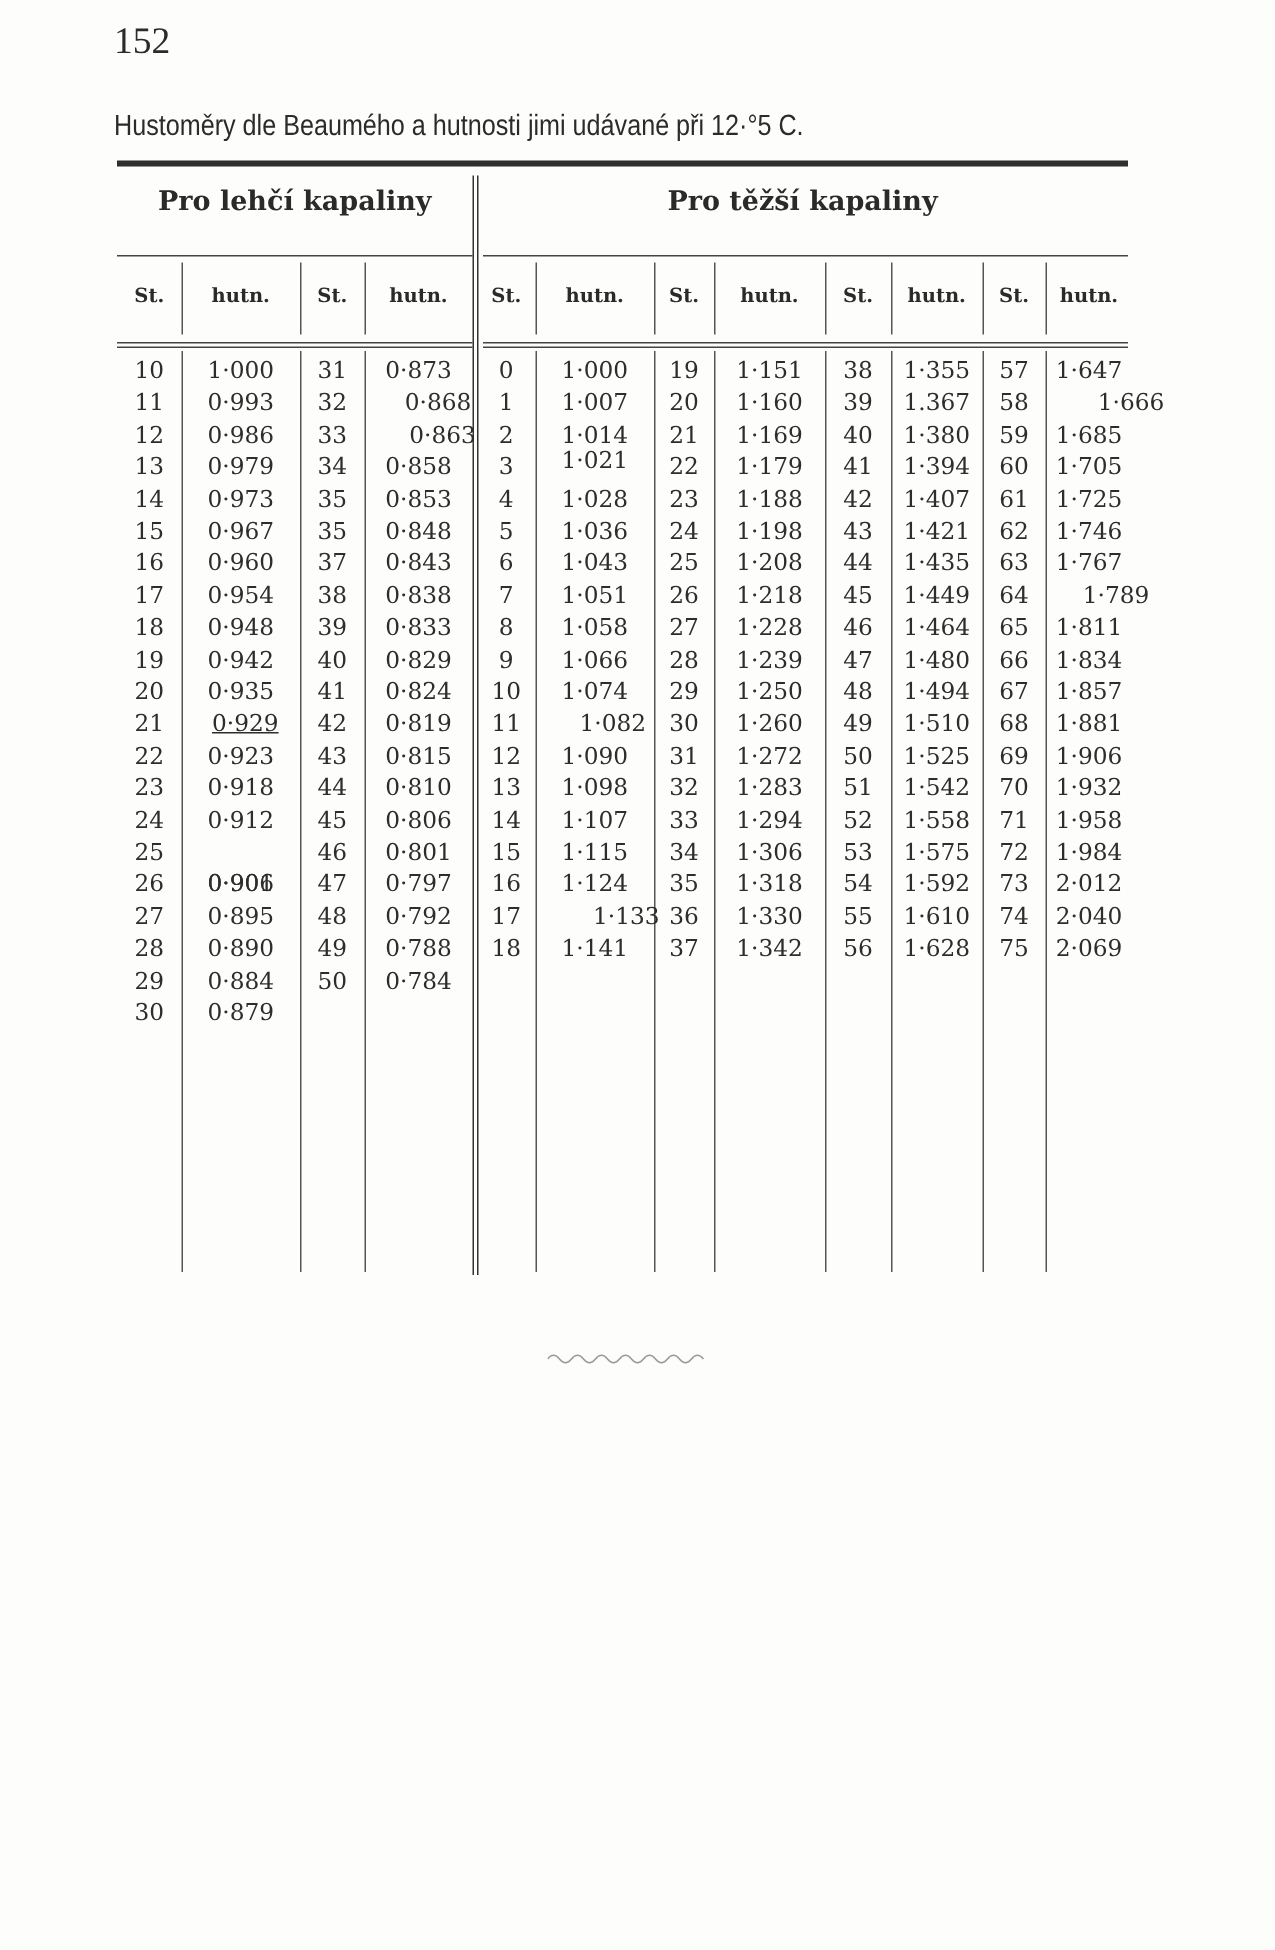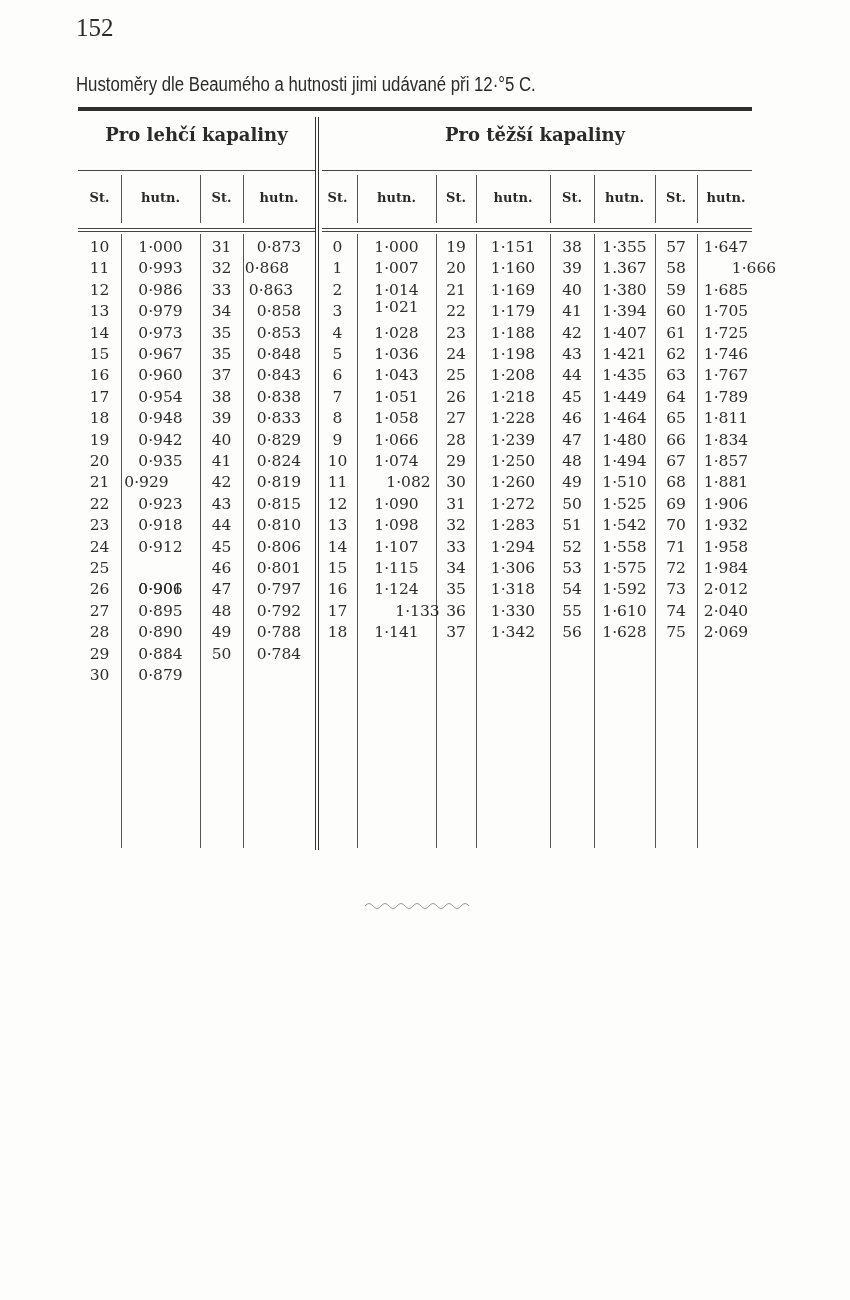--- a/index.html
+++ b/index.html
@@ -123,21 +123,21 @@
     <div class="cell" style="left: 121px; width: 79px; top: 365.4px;">0·960</div>
     <div class="cell" style="left: 78px; width: 43px; top: 386.8px;">17</div>
     <div class="cell" style="left: 121px; width: 79px; top: 386.8px;">0·954</div>
     <div class="cell" style="left: 78px; width: 43px; top: 408.2px;">18</div>
     <div class="cell" style="left: 121px; width: 79px; top: 408.2px;">0·948</div>
     <div class="cell" style="left: 78px; width: 43px; top: 429.6px;">19</div>
     <div class="cell" style="left: 121px; width: 79px; top: 429.6px;">0·942</div>
     <div class="cell" style="left: 78px; width: 43px; top: 451px;">20</div>
     <div class="cell" style="left: 121px; width: 79px; top: 451px;">0·935</div>
     <div class="cell" style="left: 78px; width: 43px; top: 472.4px;">21</div>
-    <div class="cell" style="left: 107px; width: 79px; top: 472.4px;">0·929</div>
+    <div class="cell" style="left: 124px; width: 79px; top: 472.4px; text-decoration: underline;">0·929</div>
     <div class="cell" style="left: 78px; width: 43px; top: 493.8px;">22</div>
     <div class="cell" style="left: 121px; width: 79px; top: 493.8px;">0·923</div>
     <div class="cell" style="left: 78px; width: 43px; top: 515.2px;">23</div>
     <div class="cell" style="left: 121px; width: 79px; top: 515.2px;">0·918</div>
     <div class="cell" style="left: 78px; width: 43px; top: 536.6px;">24</div>
     <div class="cell" style="left: 121px; width: 79px; top: 536.6px;">0·912</div>
     <div class="cell" style="left: 78px; width: 43px; top: 558px;">25</div>
     <div class="cell" style="left: 121px; width: 79px; top: 558px; margin-top: 21px;">0·906</div>
     <div class="cell" style="left: 78px; width: 43px; top: 579.4px;">26</div>
     <div class="cell" style="left: 121px; width: 79px; top: 579.4px;">0·901</div>
@@ -145,23 +145,23 @@
     <div class="cell" style="left: 121px; width: 79px; top: 600.8px;">0·895</div>
     <div class="cell" style="left: 78px; width: 43px; top: 622.2px;">28</div>
     <div class="cell" style="left: 121px; width: 79px; top: 622.2px;">0·890</div>
     <div class="cell" style="left: 78px; width: 43px; top: 643.6px;">29</div>
     <div class="cell" style="left: 121px; width: 79px; top: 643.6px;">0·884</div>
     <div class="cell" style="left: 78px; width: 43px; top: 665px;">30</div>
     <div class="cell" style="left: 121px; width: 79px; top: 665px;">0·879</div>
     <div class="cell" style="left: 200px; width: 43px; top: 237px;">31</div>
     <div class="cell" style="left: 243px; width: 72px; top: 237px;">0·873</div>
     <div class="cell" style="left: 200px; width: 43px; top: 258.4px;">32</div>
-    <div class="cell" style="left: 231px; width: 72px; top: 258.4px;">0·868</div>
+    <div class="cell" style="left: 256px; width: 72px; top: 258.4px;">0·868</div>
     <div class="cell" style="left: 200px; width: 43px; top: 279.8px;">33</div>
-    <div class="cell" style="left: 235px; width: 72px; top: 279.8px;">0·863</div>
+    <div class="cell" style="left: 259px; width: 72px; top: 279.8px;">0·863</div>
     <div class="cell" style="left: 200px; width: 43px; top: 301.2px;">34</div>
     <div class="cell" style="left: 243px; width: 72px; top: 301.2px;">0·858</div>
     <div class="cell" style="left: 200px; width: 43px; top: 322.6px;">35</div>
     <div class="cell" style="left: 243px; width: 72px; top: 322.6px;">0·853</div>
     <div class="cell" style="left: 200px; width: 43px; top: 344px;">35</div>
     <div class="cell" style="left: 243px; width: 72px; top: 344px;">0·848</div>
     <div class="cell" style="left: 200px; width: 43px; top: 365.4px;">37</div>
     <div class="cell" style="left: 243px; width: 72px; top: 365.4px;">0·843</div>
     <div class="cell" style="left: 200px; width: 43px; top: 386.8px;">38</div>
     <div class="cell" style="left: 243px; width: 72px; top: 386.8px;">0·838</div>
@@ -311,21 +311,21 @@
     <div class="cell" style="left: 697px; width: 58px; top: 279.8px;">1·685</div>
     <div class="cell" style="left: 655px; width: 42px; top: 301.2px;">60</div>
     <div class="cell" style="left: 697px; width: 58px; top: 301.2px;">1·705</div>
     <div class="cell" style="left: 655px; width: 42px; top: 322.6px;">61</div>
     <div class="cell" style="left: 697px; width: 58px; top: 322.6px;">1·725</div>
     <div class="cell" style="left: 655px; width: 42px; top: 344px;">62</div>
     <div class="cell" style="left: 697px; width: 58px; top: 344px;">1·746</div>
     <div class="cell" style="left: 655px; width: 42px; top: 365.4px;">63</div>
     <div class="cell" style="left: 697px; width: 58px; top: 365.4px;">1·767</div>
     <div class="cell" style="left: 655px; width: 42px; top: 386.8px;">64</div>
-    <div class="cell" style="left: 697px; width: 58px; top: 386.8px;">1·789</div>
+    <div class="cell" style="left: 697px; width: 58px; top: 386.8px; padding-left: 18px;">1·789</div>
     <div class="cell" style="left: 655px; width: 42px; top: 408.2px;">65</div>
     <div class="cell" style="left: 697px; width: 58px; top: 408.2px;">1·811</div>
     <div class="cell" style="left: 655px; width: 42px; top: 429.6px;">66</div>
     <div class="cell" style="left: 697px; width: 58px; top: 429.6px;">1·834</div>
     <div class="cell" style="left: 655px; width: 42px; top: 451px;">67</div>
     <div class="cell" style="left: 697px; width: 58px; top: 451px;">1·857</div>
     <div class="cell" style="left: 655px; width: 42px; top: 472.4px;">68</div>
     <div class="cell" style="left: 697px; width: 58px; top: 472.4px;">1·881</div>
     <div class="cell" style="left: 655px; width: 42px; top: 493.8px;">69</div>
     <div class="cell" style="left: 697px; width: 58px; top: 493.8px;">1·906</div>

